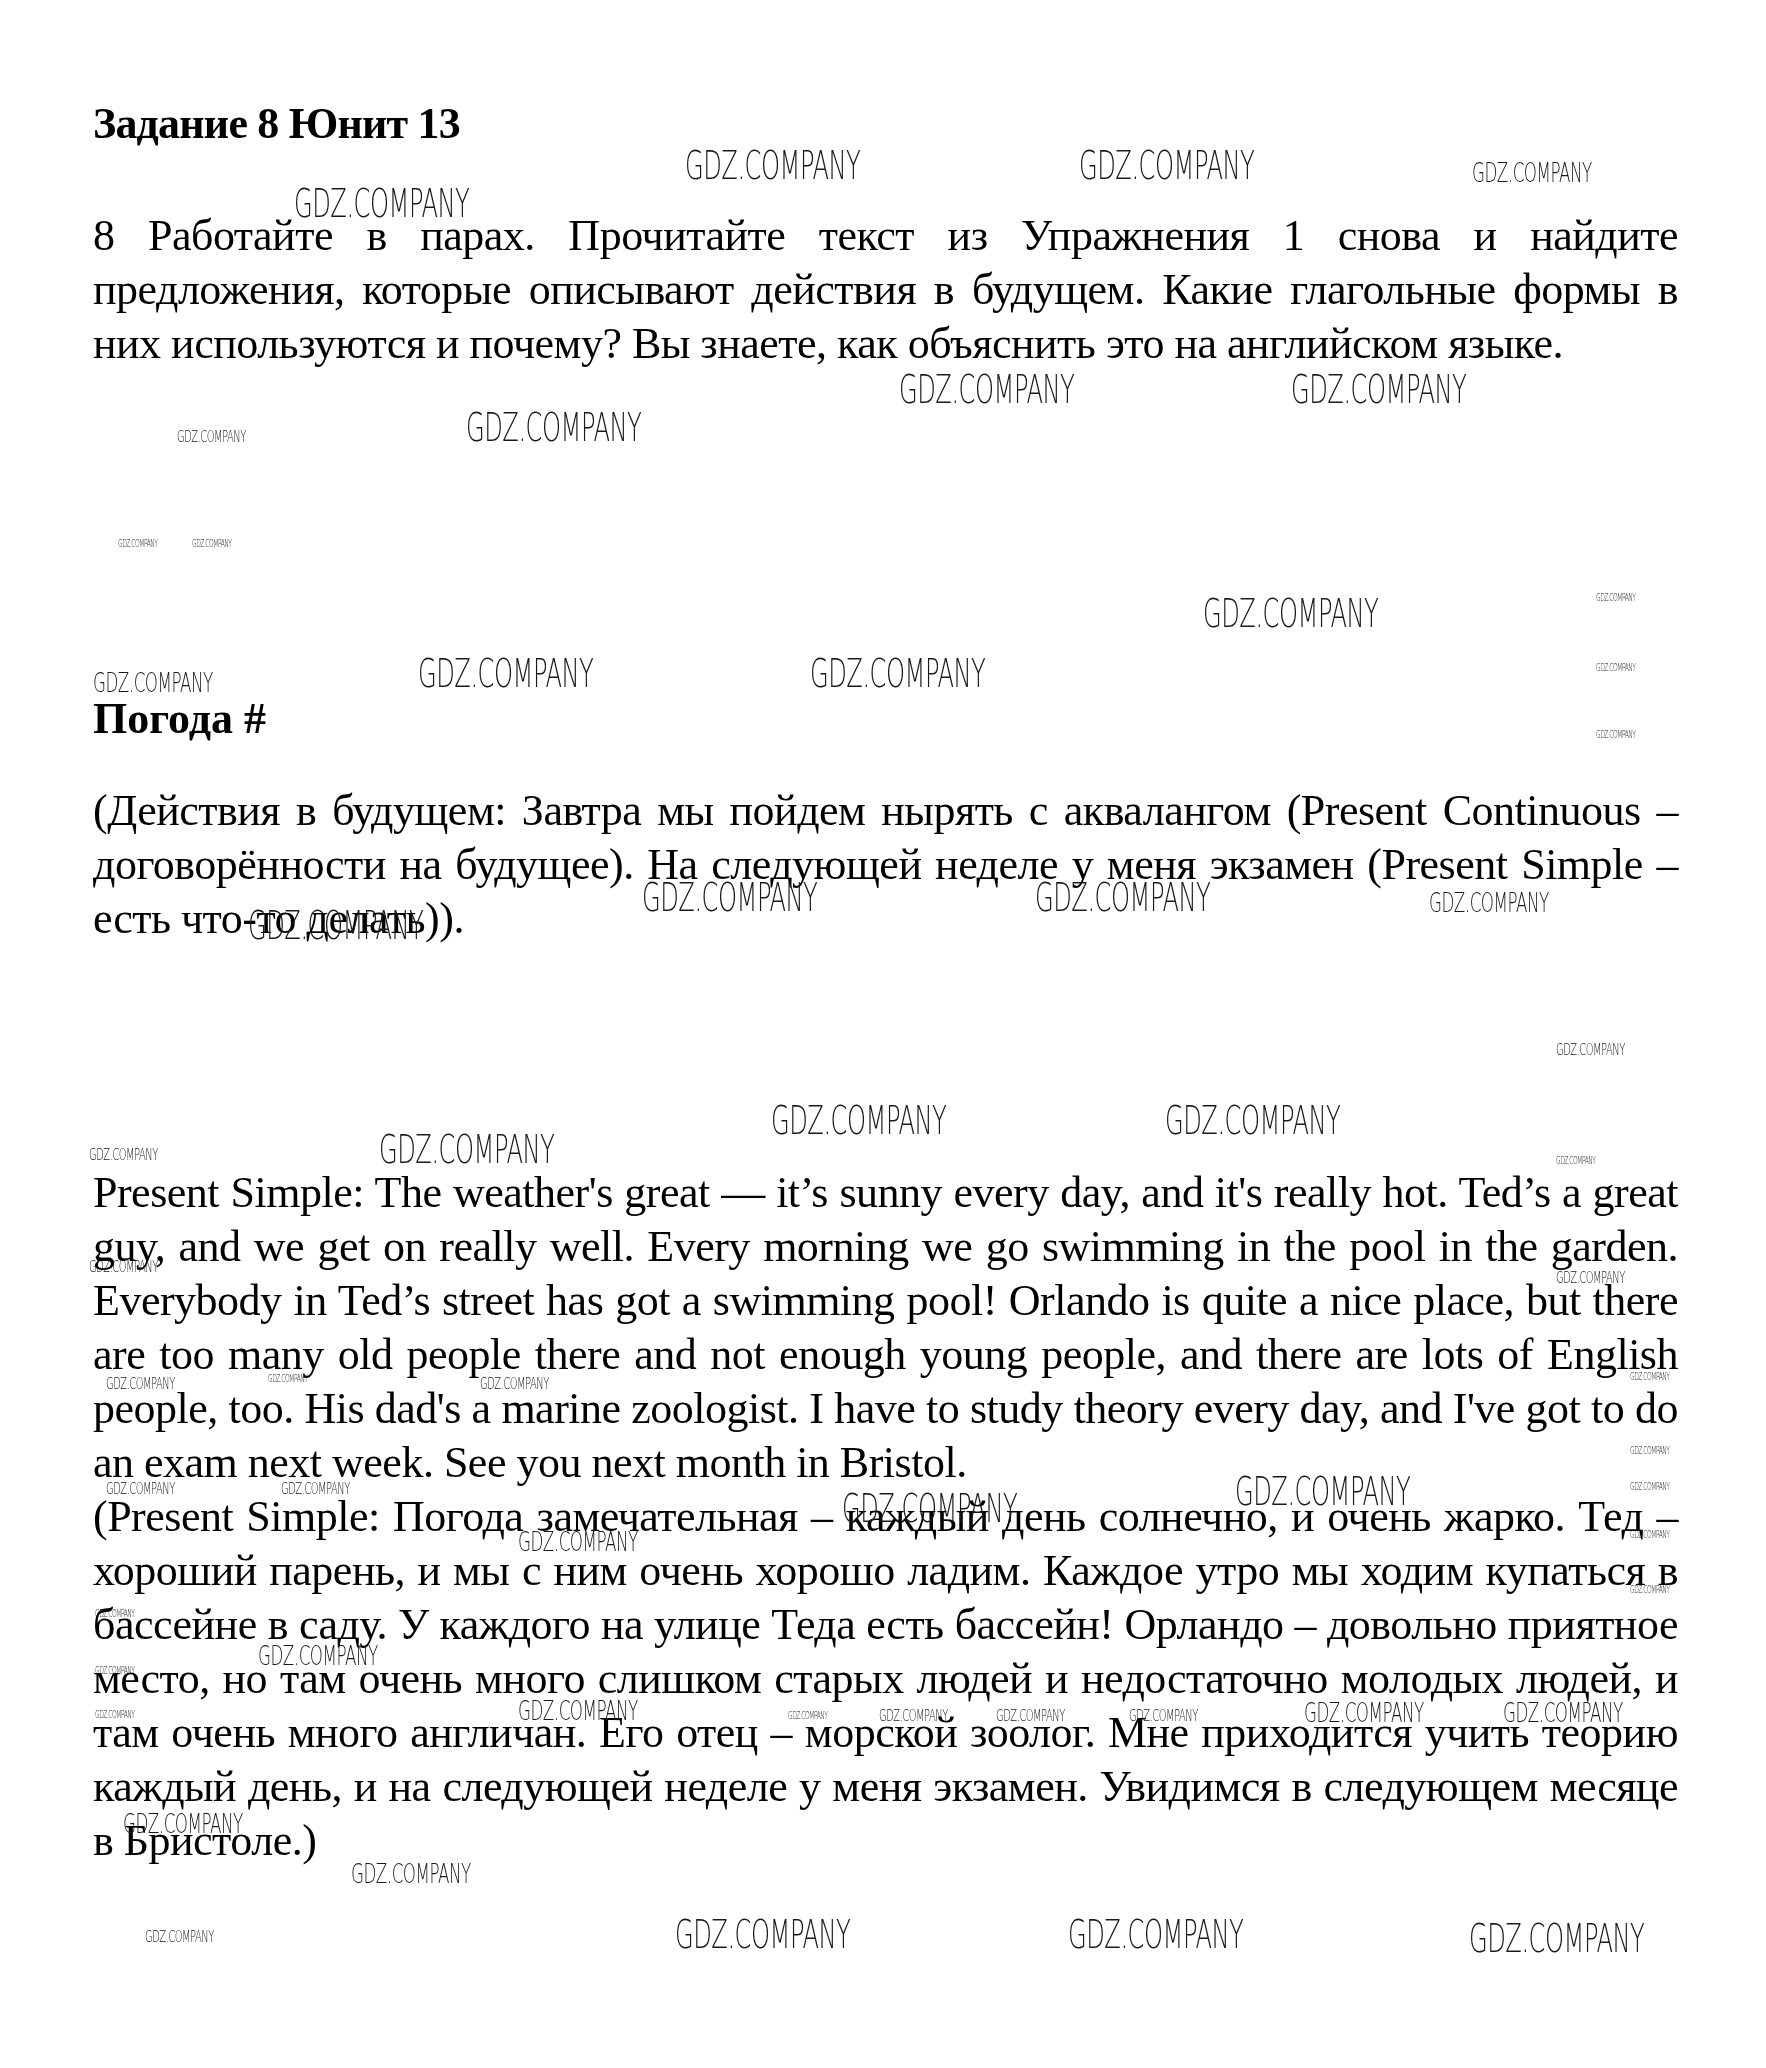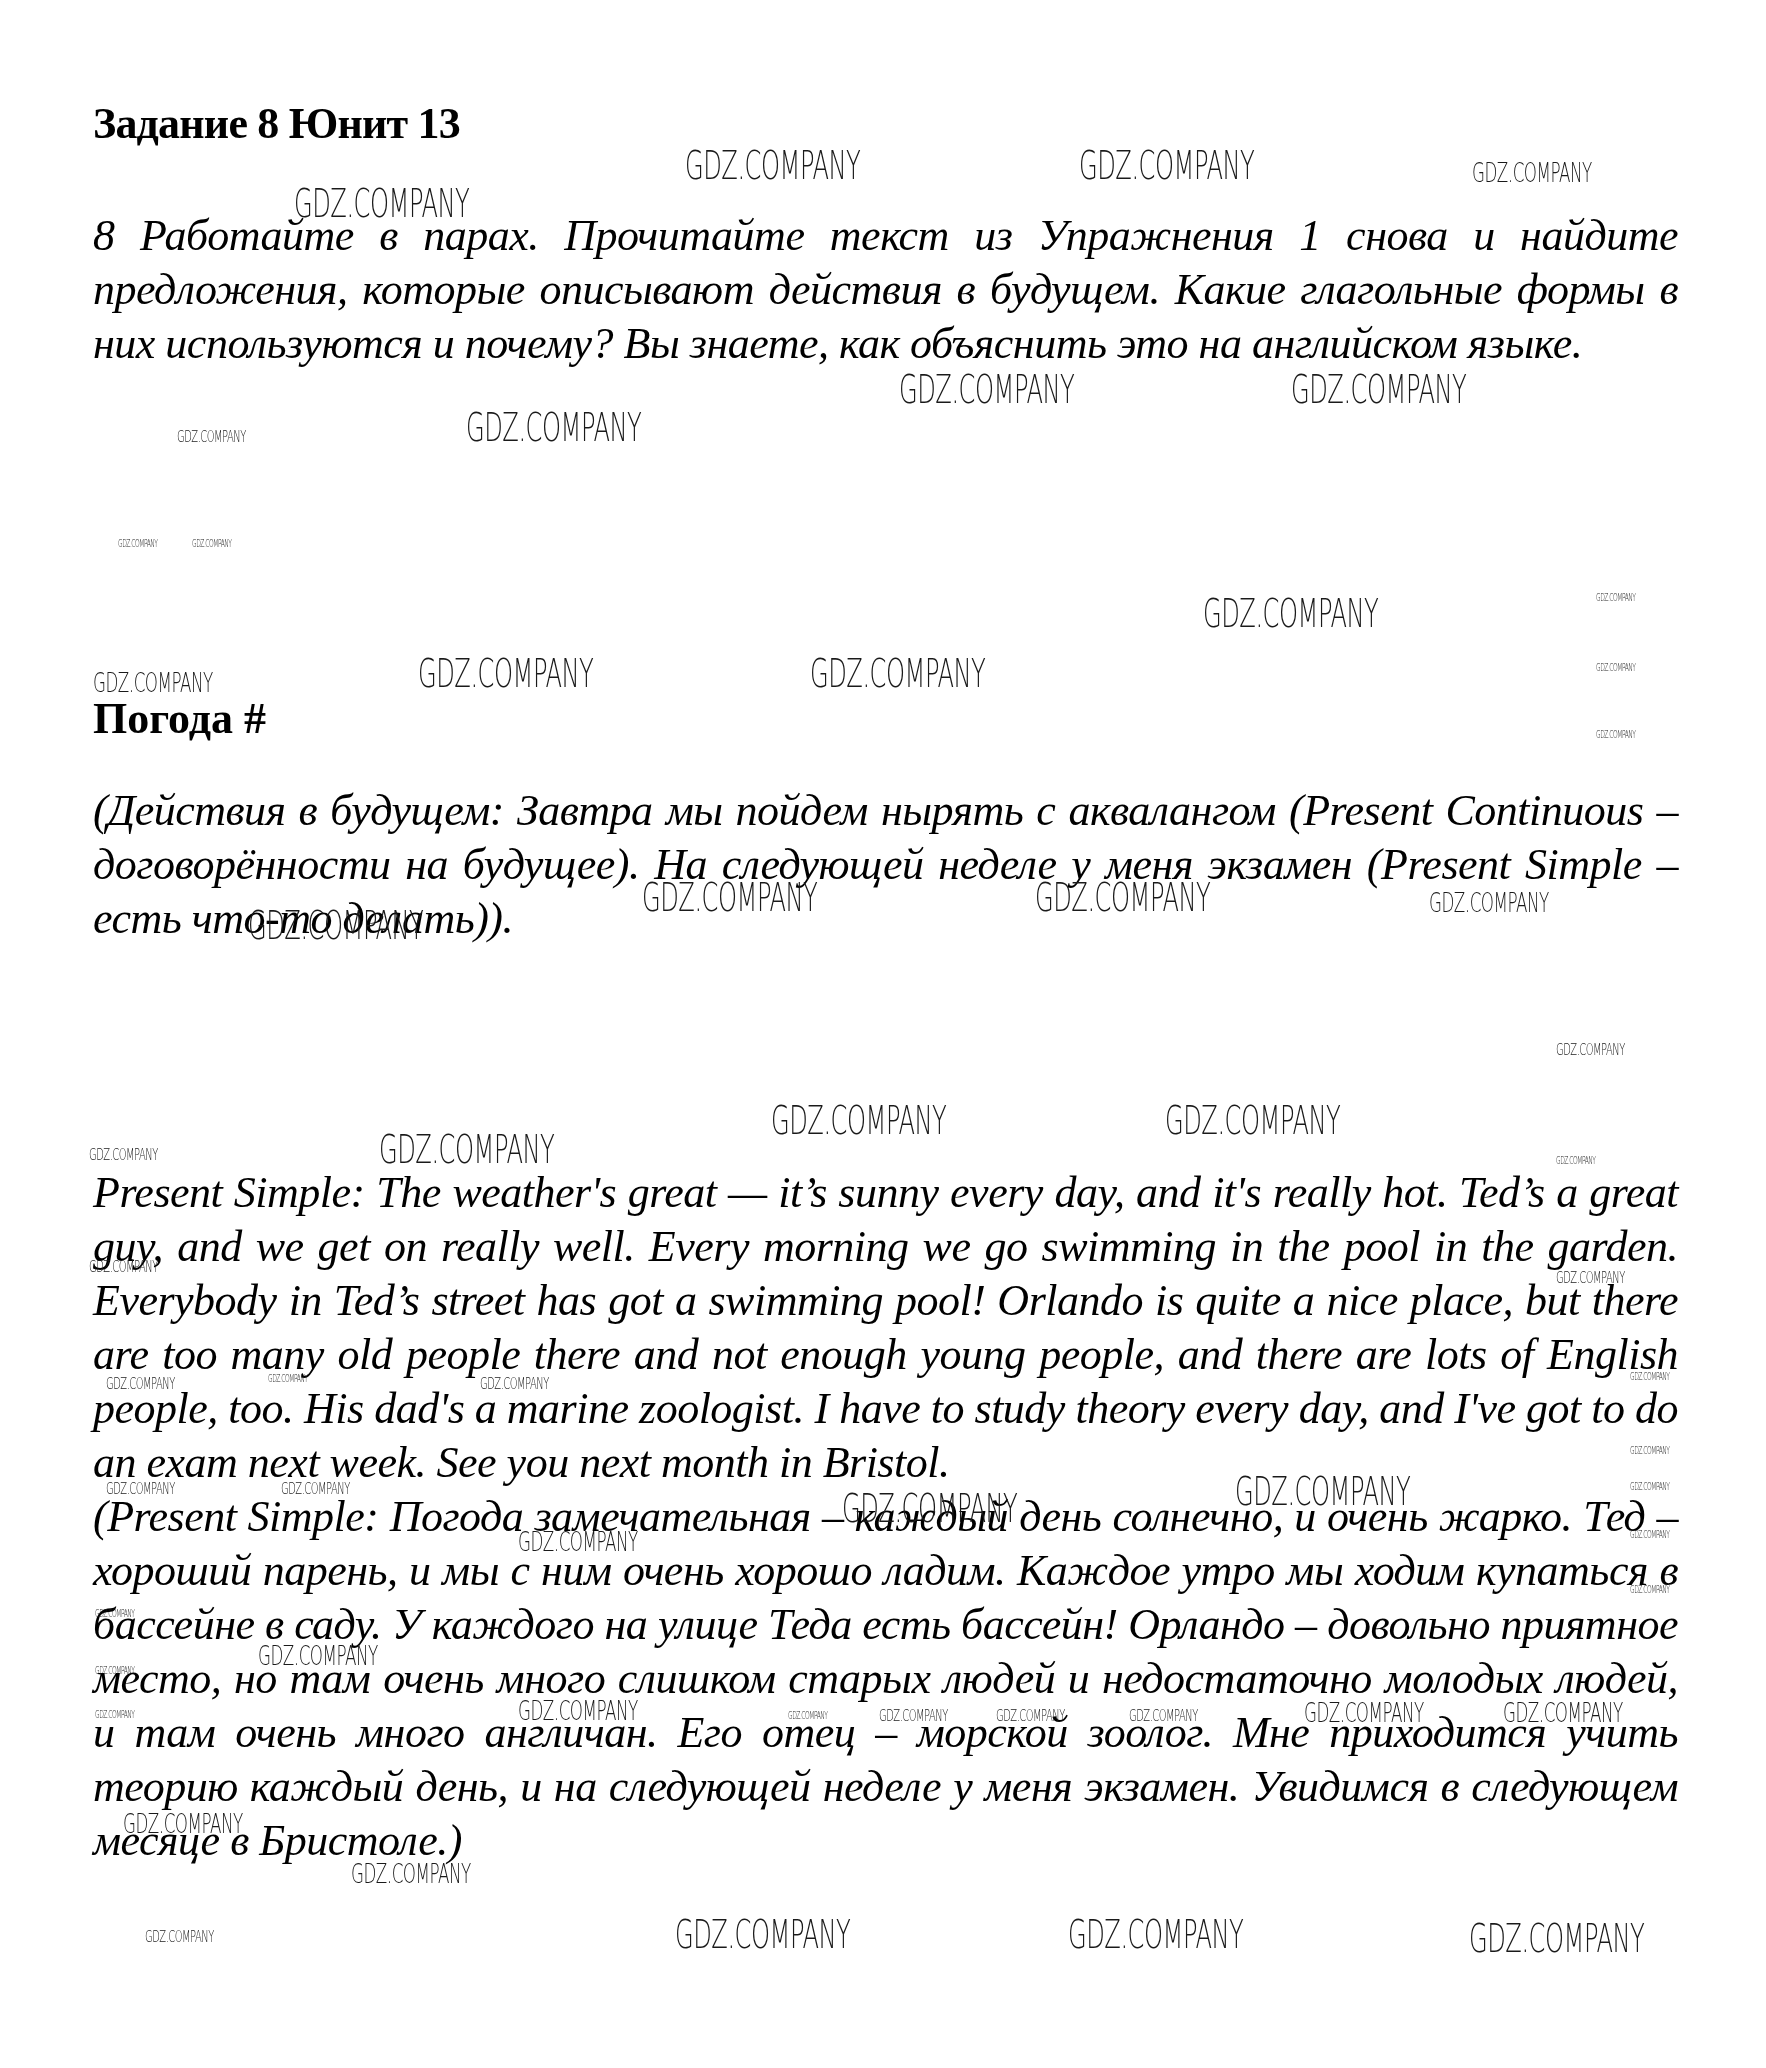--- a/index.html
+++ b/index.html
@@ -1,20 +1,20 @@
 <!DOCTYPE html>
 <html style="font-size:13px"><head>
 <meta charset="utf-8">
 <style>
   html,body{margin:0;padding:0;background:#ffffff;}
   body{width:1767px;height:2068px;position:relative;overflow:hidden;font-family:"Liberation Serif","DejaVu Serif",serif;color:#000;}
   .page{position:absolute;left:0;top:12px;width:1767px;height:2068px;}
   .title{position:absolute;left:93px;top:84px;font-size:44px;font-weight:bold;line-height:56px;white-space:nowrap;letter-spacing:-0.8px;}
   .block{position:absolute;left:93px;width:1585px;font-size:44px;line-height:54px;text-align:justify;text-align-last:left;letter-spacing:-0.5px;}
-  .block p{margin:0;text-align:justify;font-style:italic;}
+  .block p{margin:0;text-align:justify;}
   .sol{position:absolute;left:93px;top:679px;font-size:44px;font-weight:bold;line-height:56px;white-space:nowrap;}
   .wm{position:absolute;font-family:"DejaVu Sans","Liberation Sans",sans-serif;font-weight:200;color:#1a1a1a;white-space:nowrap;transform-origin:left top;letter-spacing:-0.8px;}
   .wm.big{font-size:39px;transform:scaleX(0.62);}
   .wm.mid{font-size:27px;transform:scaleX(0.62);}
   .wm.sm{font-size:16px;transform:scaleX(0.62);}
   .wm.xs{font-size:9.7px;transform:scaleX(0.62);}
 </style>
 </head>
 <body>
 

